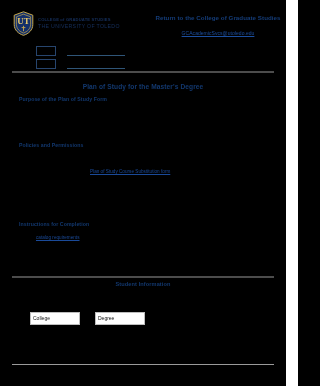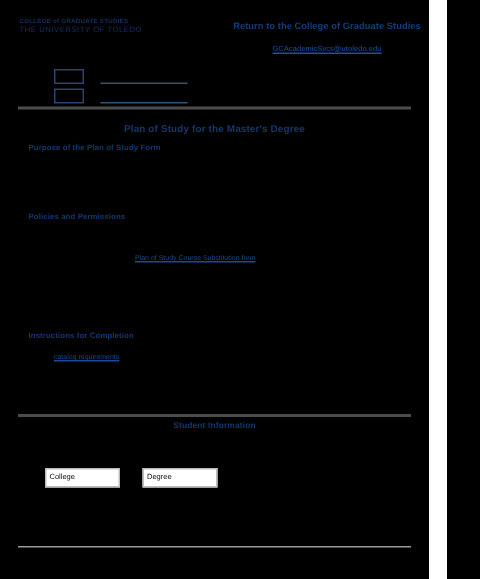--- a/index.html
+++ b/index.html
@@ -188,20 +188,28 @@
   }
 </style>
 </head>
 <body>
 
 <div id="page">
 
   <div class="header">
 
     <div class="brand">
+      <div class="shield">
+        <svg width="21" height="25" viewBox="0 0 21 25" xmlns="http://www.w3.org/2000/svg">
+          <path d="M10.5 0.8 L19.8 4.2 L19.8 13.5 C19.8 19 15.6 22.8 10.5 24.3 C5.4 22.8 1.2 19 1.2 13.5 L1.2 4.2 Z" fill="#14306a" stroke="#c8a84b" stroke-width="1"></path>
+          <path d="M10.5 3.2 L17.6 5.8 L17.6 13.3 C17.6 17.6 14.3 20.7 10.5 22 C6.7 20.7 3.4 17.6 3.4 13.3 L3.4 5.8 Z" fill="none" stroke="#c8a84b" stroke-width="0.7"></path>
+          <text x="10.5" y="13" font-family="'Liberation Serif', serif" font-size="9" font-weight="bold" fill="#e8c86a" text-anchor="middle">UT</text>
+          <path d="M10.5 14.8 L10.5 20.2 M8.6 16.6 L12.4 16.6" stroke="#c8a84b" stroke-width="0.9"></path>
+        </svg>
+      </div>
       <div class="brand-lines">
         <div class="brand-l1">COLLEGE of GRADUATE STUDIES</div>
         <div class="brand-l2">THE UNIVERSITY OF TOLEDO</div>
       </div>
     </div>
 
     <div class="return-block">
       <div class="return-text">Return to the College of Graduate Studies</div>
       <a class="return-email" href="#">GCAcademicSvcs@utoledo.edu</a>
     </div>

